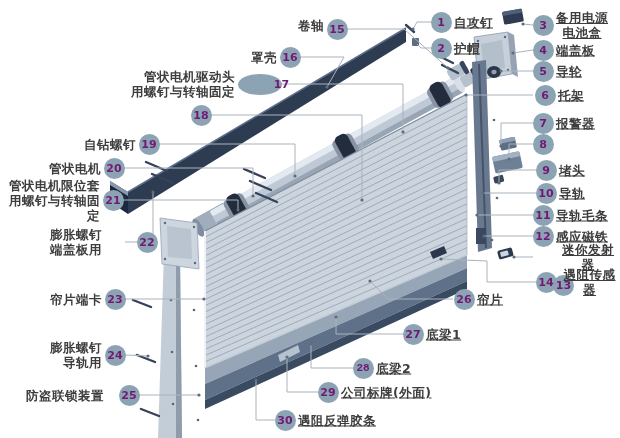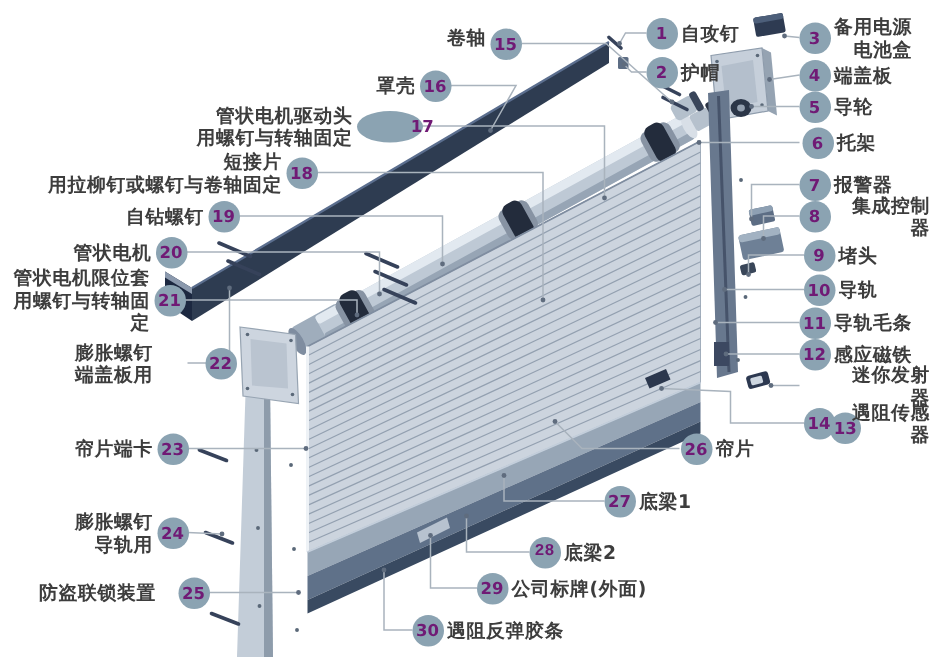--- a/index.html
+++ b/index.html
@@ -17,21 +17,21 @@
     background:#8ba3b2;color:#701a75;font-weight:bold;font-size:11px;
     display:flex;align-items:center;justify-content:center;line-height:1;
     box-sizing:border-box;
   }
   .c-label{
     position:absolute;transform:translateY(-50%);
     font-size:12.5px;font-weight:bold;color:#3d3d3d;
     white-space:pre-line;line-height:15px;letter-spacing:0.5px;
   }
   .c-label.left{text-align:right;}
-  .c-label.right{text-align:right;}
+  .c-label.right{text-align:center;text-decoration:underline;}
 </style>
 </head>
 <body>
 
 <div class="stage">
 
   <svg width="620" height="438" viewBox="0 0 620 438">
 
     <g>
       <polygon points="128,192 406,28 406,42 128,214" fill="#2e3c51"></polygon>
@@ -246,43 +246,40 @@
 电池盒</span>
       <span class="c-num" style="left: 532.5px; top: 39.5px;">4</span>
       <span class="c-label right" style="top: 50px; left: 556px;">端盖板</span>
       <span class="c-num" style="left: 532.5px; top: 60.5px;">5</span>
       <span class="c-label right" style="top: 71px; left: 556px;">导轮</span>
       <span class="c-num" style="left: 534.5px; top: 84.5px;">6</span>
       <span class="c-label right" style="top: 95px; left: 558px;">托架</span>
       <span class="c-num" style="left: 532.5px; top: 112.5px;">7</span>
       <span class="c-label right" style="top: 123px; left: 556px;">报警器</span>
       <span class="c-num" style="left: 532.5px; top: 133.5px;">8</span>
-      <span class="c-label right" style="top: 144px; left: 556px;">集成控制器</span>
       <span class="c-num" style="left: 535.5px; top: 159.5px;">9</span>
       <span class="c-label right" style="top: 170px; left: 559px;">堵头</span>
       <span class="c-num" style="left: 535.5px; top: 182.5px;">10</span>
       <span class="c-label right" style="top: 193px; left: 559px;">导轨</span>
       <span class="c-num" style="left: 532.5px; top: 204.5px;">11</span>
       <span class="c-label right" style="top: 215px; left: 556px;">导轨毛条</span>
       <span class="c-num" style="left: 532.5px; top: 225.5px;">12</span>
       <span class="c-label right" style="top: 236px; left: 556px;">感应磁铁</span>
       <span class="c-num" style="left: 553px; top: 246.5px; margin-top: 28px;">13</span>
       <span class="c-label right" style="top: 257px; left: 556px;">迷你发射器</span>
       <span class="c-num" style="left: 535.5px; top: 271.5px;">14</span>
       <span class="c-label right" style="top: 282px; left: 559px;">遇阻传感器</span>
       <span class="c-num" style="left: 326.5px; top: 18.5px;">15</span>
       <span class="c-label left" style="top: 25px; right: 296px;">卷轴</span>
       <span class="c-num" style="left: 279.5px; top: 46.5px;">16</span>
       <span class="c-label left" style="top: 57px; right: 343px;">罩壳</span>
       <span class="c-num" style="left: 237.5px; top: 73.5px; padding-left: 44px;">17</span>
       <span class="c-label left" style="top: 84px; right: 385px;">管状电机驱动头
 用螺钉与转轴固定</span>
       <span class="c-num" style="left: 190.5px; top: 104.5px;">18</span>
-      <span class="c-label left" style="top: 115px; right: 432px;">短接片
-用拉柳钉或螺钉与卷轴固定</span>
       <span class="c-num" style="left: 138.5px; top: 133.5px;">19</span>
       <span class="c-label left" style="top: 144px; right: 484px;">自钻螺钉</span>
       <span class="c-num" style="left: 103.5px; top: 157.5px;">20</span>
       <span class="c-label left" style="top: 168px; right: 519px;">管状电机</span>
       <span class="c-num" style="left: 102.5px; top: 189.5px;">21</span>
       <span class="c-label left" style="top: 200px; right: 520px;">管状电机限位套
 用螺钉与转轴固定</span>
       <span class="c-num" style="left: 104.5px; top: 231.5px; margin-left: 32px;">22</span>
       <span class="c-label left" style="top: 242px; right: 518px;">膨胀螺钉
 端盖板用</span>

